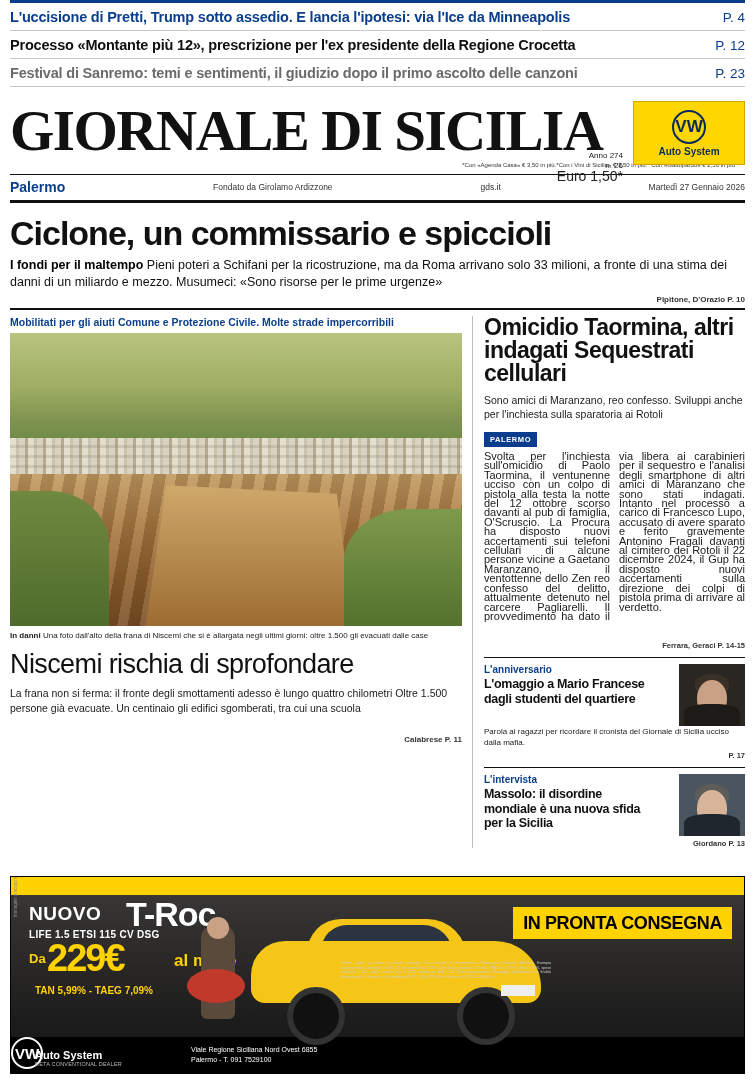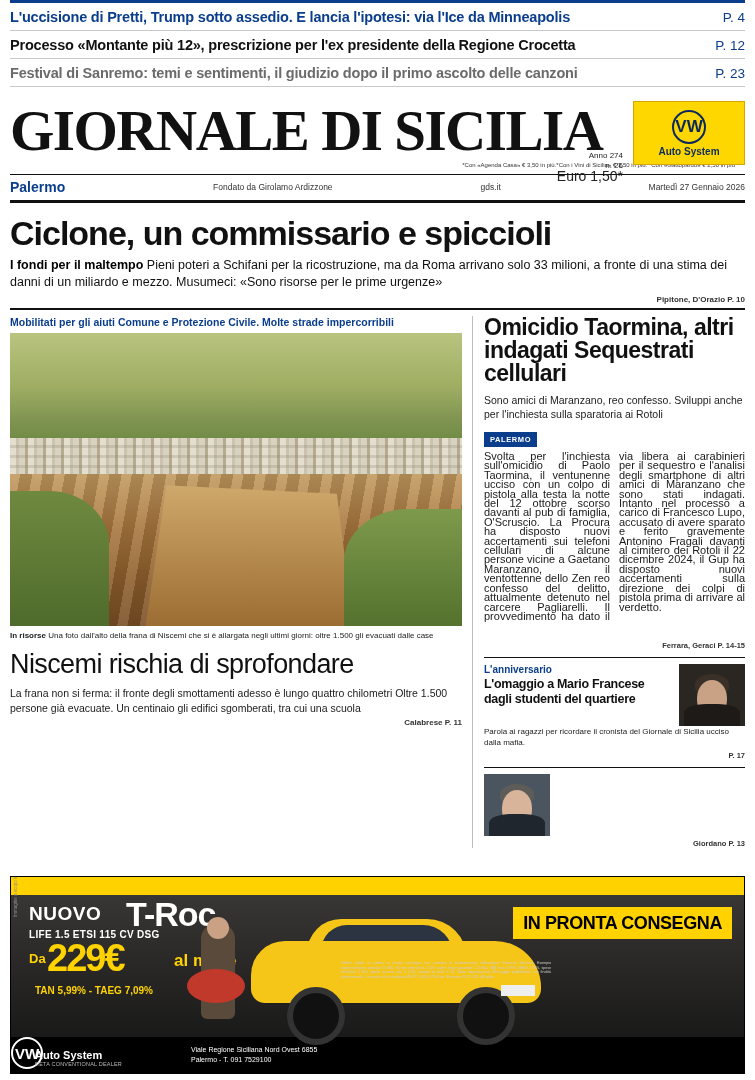--- a/index.html
+++ b/index.html
@@ -104,21 +104,21 @@
     background:linear-gradient(#cfa86c,#9c6d32);
     clip-path:polygon(10% 0,92% 6%,100% 100%,0 100%);}
 
   .photo-cap{font-size:8px;line-height:11px;margin-top:4px;color:#222;}
   .photo-cap b{font-weight:bold;}
 
   .left-head{
     font-size:27px;line-height:30px;font-weight:normal;letter-spacing:-0.6px;margin:8px 0 7px 0;
   }
   .left-body{font-size:10.5px;line-height:15px;color:#1a1a1a;}
-  .left-credit{text-align:right;font-size:8px;font-weight:bold;color:#333;margin-top:2px;}
+  .left-credit{text-align:right;font-size:8px;font-weight:bold;color:#333;margin-top:19px;}
 
   
   .r-title{font-size:23px;line-height:23px;font-weight:bold;letter-spacing:-0.5px;margin:0 0 8px 0;}
   .r-sub{font-size:10.5px;line-height:14px;color:#222;margin-bottom:7px;}
   .r-badge{
     display:inline-block;background:#0a3e8c;color:#fff;font-size:7.5px;font-weight:bold;
     padding:3px 6px;letter-spacing:.6px;margin:2px 0 5px 0;
   }
   .r-twocol{column-count:2;column-gap:9px;font-size:11px;line-height:9.4px;text-align:justify;color:#1a1a1a;}
   .r-credit{text-align:right;font-size:7.5px;font-weight:bold;color:#333;margin-top:20px;}
@@ -243,21 +243,21 @@
       <div class="photo">
         <div class="ph-sky"></div>
         <div class="ph-town"></div>
         <div class="ph-cliff"></div>
         <div class="ph-scar"></div>
         <div class="ph-green-l"></div>
         <div class="ph-green-r"></div>
       </div>
 
       <div class="photo-cap">
-        <b>In risorse</b>
+        <b>In danni</b>
         <span>Una foto dall'alto della frana di Niscemi che si è allargata negli ultimi giorni: oltre 1.500 gli evacuati dalle case</span>
       </div>
 
       <div class="left-head">Niscemi rischia di sprofondare</div>
       <div class="left-body">La frana non si ferma: il fronte degli smottamenti adesso è lungo quattro chilometri Oltre 1.500 persone già evacuate. Un centinaio gli edifici sgomberati, tra cui una scuola</div>
       <div class="left-credit">Calabrese  P. 11</div>
     </div>
 
     <div class="col-right">
       <div class="r-title">Omicidio Taormina, altri indagati Sequestrati cellulari</div>
@@ -278,20 +278,24 @@
           <div class="face"></div>
           <div class="body"></div>
         </div>
       </div>
       <div class="brief-body">Parola ai ragazzi per ricordare il cronista del Giornale di Sicilia ucciso dalla mafia.</div>
       <div class="brief-credit">P. 17</div>
 
       <div class="r-sep"></div>
 
       <div class="brief">
+        <div class="brief-txt">
+          <div class="brief-kicker">L'intervista</div>
+          <div class="brief-head">Massolo: il disordine mondiale è una nuova sfida per la Sicilia</div>
+        </div>
         <div class="portrait p2">
           <div class="hair"></div>
           <div class="face"></div>
           <div class="body"></div>
         </div>
       </div>
       <div class="brief-credit">Giordano  P. 13</div>
     </div>
   </div>
 

